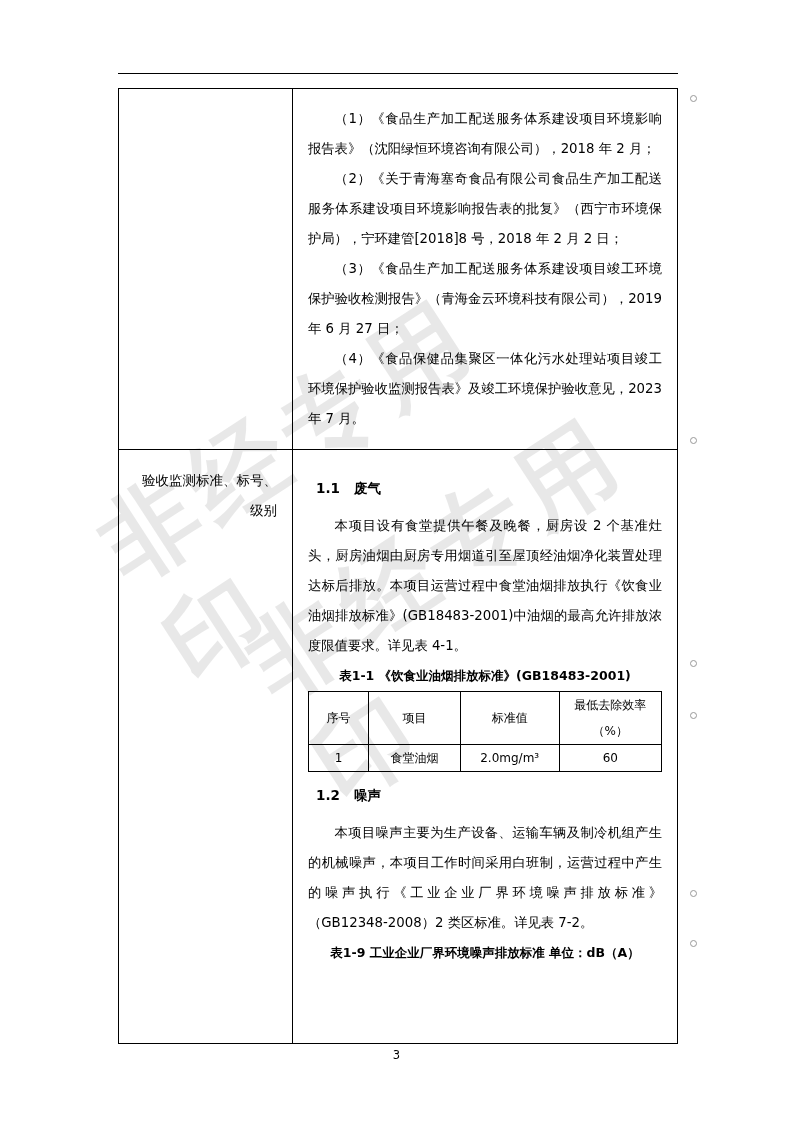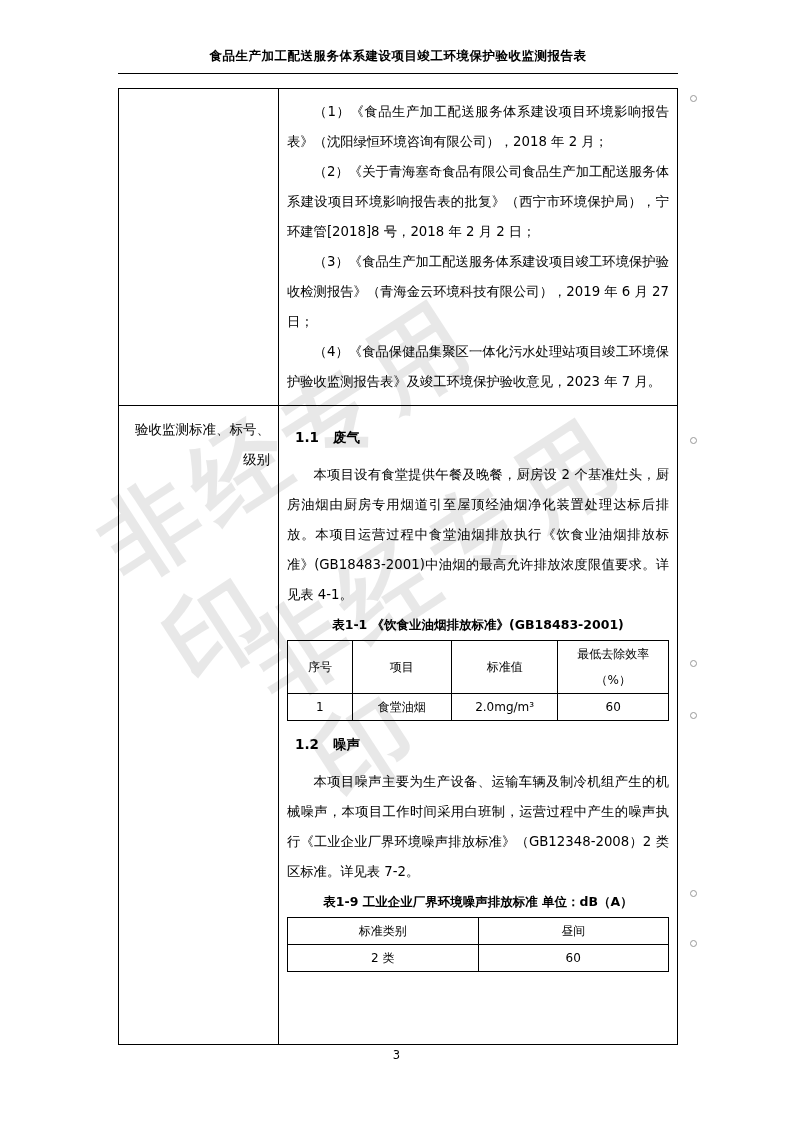--- a/index.html
+++ b/index.html
@@ -39,21 +39,21 @@
     position: absolute;
     top: 88px;
     left: 118px;
     width: 560px;
     border-collapse: collapse;
     table-layout: fixed;
   }
   .doc-table > tbody > tr > td {
     border: 1px solid #000;
     vertical-align: top;
-    padding: 8px;
+    padding: 15px;
   }
   td.label-cell {
     width: 143px;
     text-align: right;
     vertical-align: middle;
     font-size: 13.5px;
     line-height: 30px;
     padding: 0 10px;
   }
   td.content-cell {
@@ -145,21 +145,20 @@
 </head>
 <body>
 
 <div class="page">
 
   <div class="watermark">
     <span>非经专用印</span>
     <span class="wm2">非经专用印</span>
   </div>
 
-  <div class="header">食品生产加工配送服务体系建设项目竣工环境保护验收监测报告表</div>
   <div class="header-rule"></div>
 
   <table class="doc-table">
     <tbody>
       <tr>
         <td class="label-cell"></td>
         <td class="content-cell">
           <p class="para indent">（1）《食品生产加工配送服务体系建设项目环境影响报告表》（沈阳绿恒环境咨询有限公司），2018 年 2 月；</p>
           <p class="para indent">（2）《关于青海塞奇食品有限公司食品生产加工配送服务体系建设项目环境影响报告表的批复》（西宁市环境保护局），宁环建管[2018]8 号，2018 年 2 月 2 日；</p>
           <p class="para indent">（3）《食品生产加工配送服务体系建设项目竣工环境保护验收检测报告》（青海金云环境科技有限公司），2019 年 6 月 27 日；</p>
@@ -201,38 +200,20 @@
               </tr>
             </tbody>
           </table>
 
           <p class="sec-title">
             <span class="num">1.2</span><span>噪声</span>
           </p>
           <p class="para indent">本项目噪声主要为生产设备、运输车辆及制冷机组产生的机械噪声，本项目工作时间采用白班制，运营过程中产生的噪声执行《工业企业厂界环境噪声排放标准》（GB12348-2008）2 类区标准。详见表 7-2。</p>
 
           <p class="tbl-caption">表1-9  工业企业厂界环境噪声排放标准   单位：dB（A）</p>
-          <table class="inner-table">
-            <colgroup>
-              <col style="width:50%">
-                <col style="width:50%">
-            </colgroup>
-            <thead>
-              <tr>
-                <th>标准类别</th>
-                <th>昼间</th>
-              </tr>
-            </thead>
-            <tbody>
-              <tr>
-                <td>2 类</td>
-                <td>60</td>
-              </tr>
-            </tbody>
-          </table>
 
           <div style="height:60px"></div>
         </td>
       </tr>
     </tbody>
   </table>
 
   <div class="clip" style="left:690px; top:95px;"></div>
   <div class="clip" style="left:690px; top:437px;"></div>
   <div class="clip" style="left:690px; top:660px;"></div>

